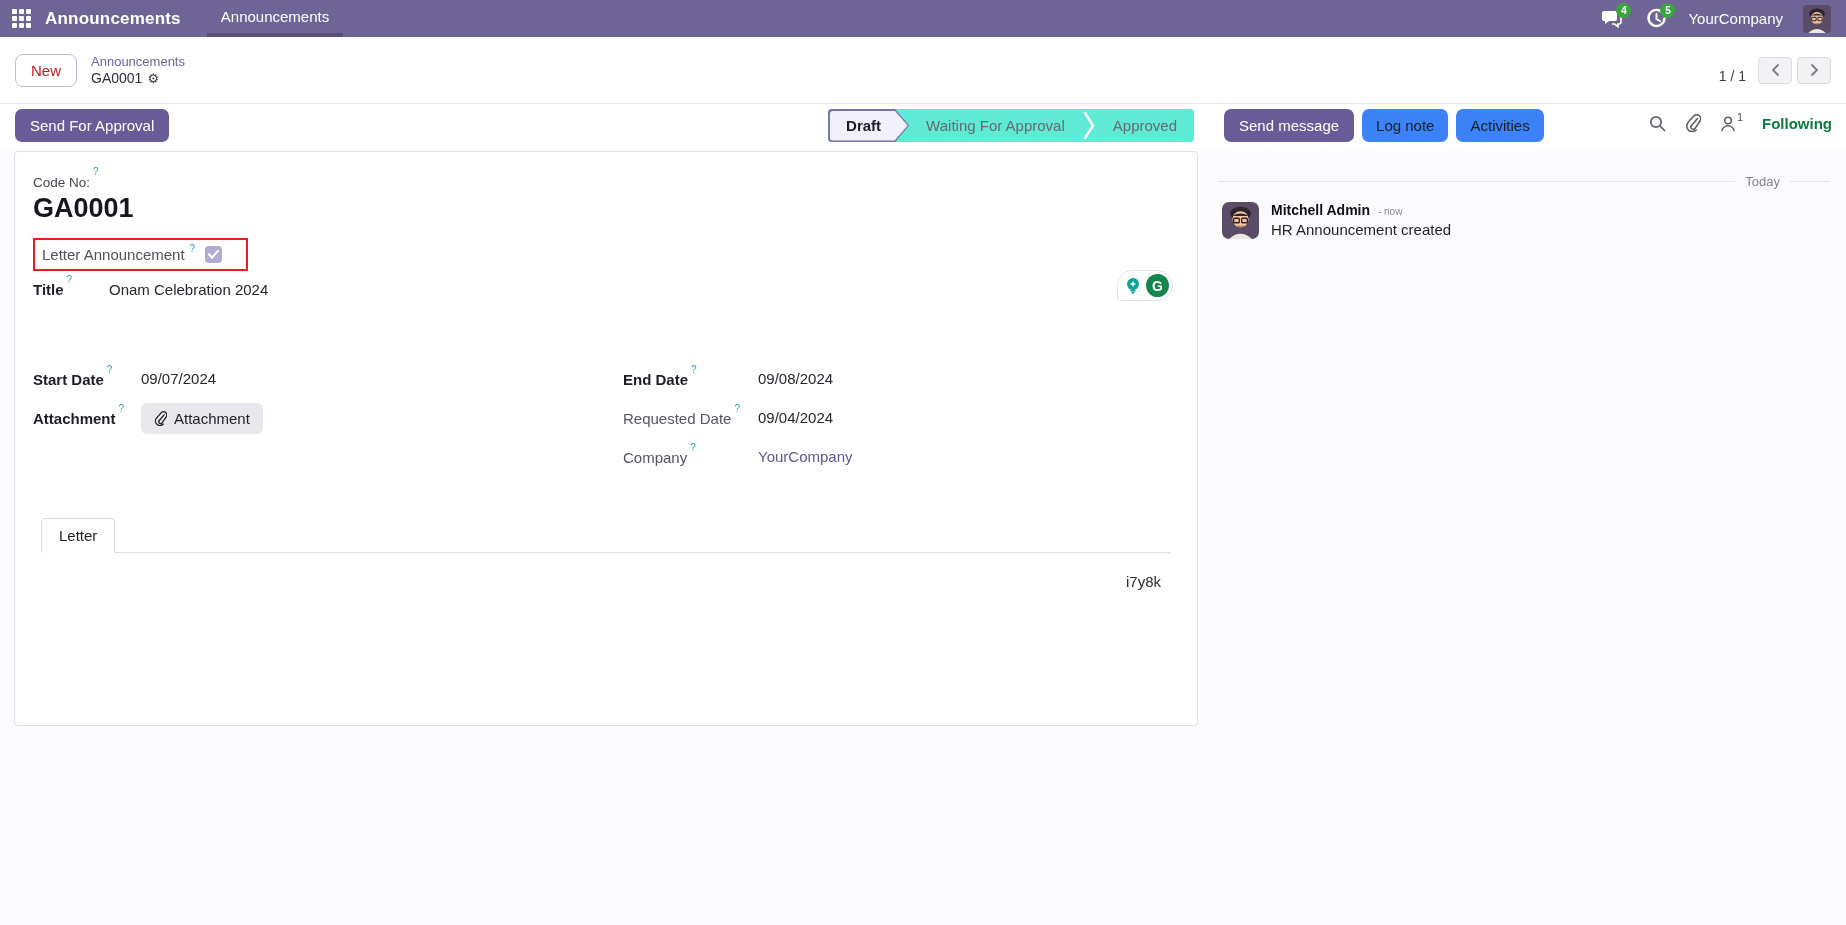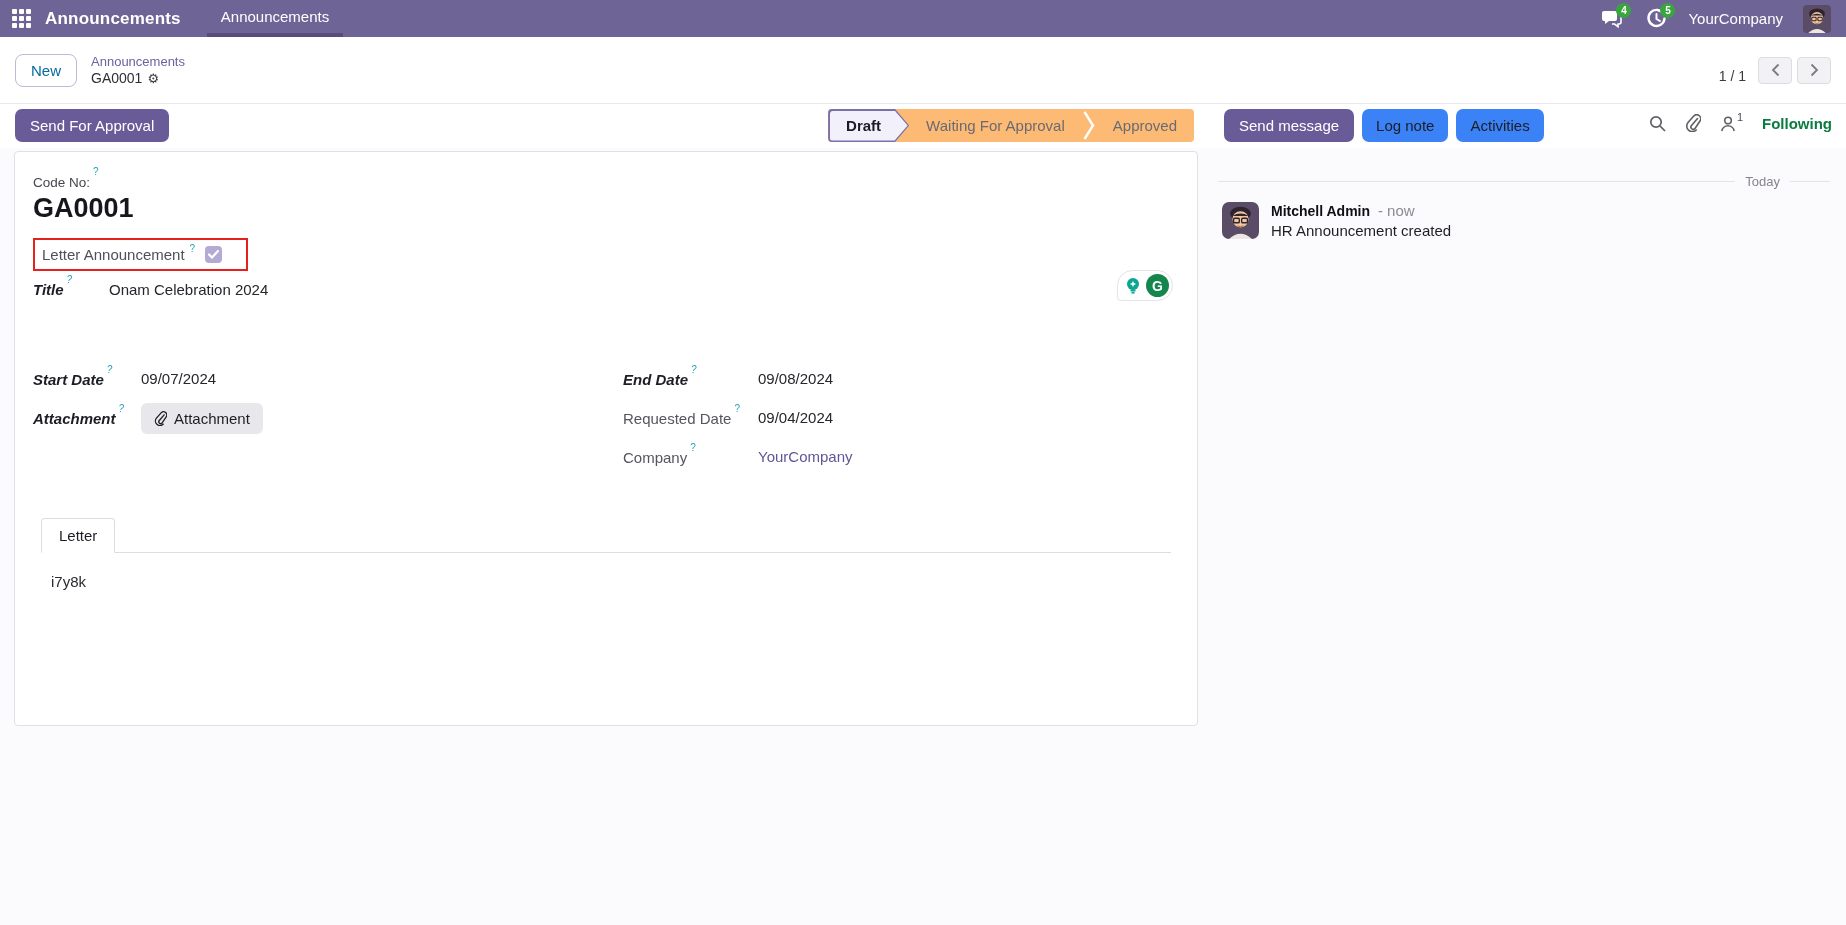--- a/index.html
+++ b/index.html
@@ -16,40 +16,40 @@
               border-bottom:4px solid #584d78; cursor:pointer; }
   .nav-right { margin-left:auto; display:flex; align-items:center; gap:20px; }
   .systray-icon { position:relative; width:24px; height:24px; display:flex; align-items:center; justify-content:center; cursor:pointer; }
   .badge { position:absolute; top:-4px; right:-7px; background:#3aa53f; color:#fff; font-size:10px; font-weight:700;
            min-width:15px; height:15px; border-radius:8px; display:flex; align-items:center; justify-content:center; padding:0 3px; }
   .nav-company { font-size:15px; cursor:pointer; }
   .nav-avatar { width:28px; height:28px; border-radius:4px; overflow:hidden; cursor:pointer; }
 
   
   .controlpanel { height:67px; display:flex; align-items:center; padding:0 15px; border-bottom:1px solid #e8e8ec; background:#fff; }
-  .btn-new { background:#fff; border:1px solid #beb8db; color:#0369a1; font-size:15px; font-weight:500;
+  .btn-new { background:#fff; border:1px solid #beb8db; color:#b91c1c; font-size:15px; font-weight:500;
              padding:7px 15px; border-radius:8px; cursor:pointer; }
   .breadcrumb { margin-left:14px; display:flex; flex-direction:column; gap:1px; }
   .bc-parent { font-size:13px; color:#6c619e; cursor:pointer; }
   .bc-current { font-size:14px; color:#2e2e36; display:flex; align-items:center; gap:5px; }
   .gear { font-size:13px; color:#3c3c43; cursor:pointer; }
   .cp-right { margin-left:auto; display:flex; align-items:flex-end; gap:12px; }
   .pager-count { font-size:14px; color:#3a3a42; }
   .pager-btns { display:flex; gap:5px; }
   .pager-btn { width:34px; height:27px; background:#f2f2f5; border:1px solid #dcdce2; border-radius:4px;
                display:flex; align-items:center; justify-content:center; cursor:pointer; }
 
   
   .actionrow { position:relative; height:44px; background:#fff;padding-left:36px; }
   .btn-primary { background:#695b97; color:#fff; border:none; font-size:15px; font-weight:500;
                  padding:8px 15px; border-radius:7px; cursor:pointer; }
   .btn-approve { position:absolute; left:15px; top:5px; }
 
   .statusbar { position:absolute; right:652px; top:5px; height:33px; display:flex; align-items:stretch;
-               background:#fdba74; border-radius:4px; }
+               background:#5eead4; border-radius:4px; }
   .step { display:flex; align-items:center; padding:0 17px; font-size:15px; color:#6a6a73; cursor:pointer; }
   .step-active { position:relative; padding:0 28px 0 18px; }
   .step-active .bgfill { position:absolute; inset:0; background:#7b70a7; border-radius:4px 0 0 4px;
      clip-path:polygon(0 0, calc(100% - 14px) 0, 100% 50%, calc(100% - 14px) 100%, 0 100%); }
   .step-active .bgfill::after { content:""; position:absolute; inset:1.5px; background:#f2f0fb; border-radius:3px 0 0 3px;
      clip-path:polygon(0 0, calc(100% - 13px) 0, 100% 50%, calc(100% - 13px) 100%, 0 100%); }
   .step-active .lbl { position:relative; font-weight:700; color:#1c1c26; }
   .step-sep { align-self:center; }
 
   .chatter-controls { position:absolute; left:1224px; top:5px; display:flex; gap:8px; }
@@ -69,56 +69,56 @@
   .help { color:#2aa3b4; font-size:10px; position:relative; top:-6px; margin-left:3px; font-weight:400; }
   .code-label { font-size:13.5px; color:#46464e; }
   .code-value { font-size:27px; font-weight:700; color:#16161c; margin:3px 0 14px; }
 
   .ga-box { display:inline-flex; align-items:center; border:2px solid #e6201c; padding:6px 24px 6px 7px; gap:2px; }
   .ga-label { font-size:15px; color:#50505a; }
   .checkbox { width:17px; height:17px; background:#b3abd6; border-radius:4px; margin-left:8px;
               display:flex; align-items:center; justify-content:center; cursor:pointer; }
 
   .title-row { display:flex; align-items:baseline; margin-top:9px; }
-  .flabel { font-size:15px; font-weight:700; color:#1d1d26;font-style:italic; }
+  .flabel { font-size:15px; font-weight:700; color:#1d1d26; }
   .flabel-muted { font-size:15px; font-weight:400; color:#55555e; }
   .title-row .flabel { width:76px; flex:none; }
   .fvalue { font-size:15px; color:#26262c; }
 
   .grammarly { position:absolute; right:24px; top:118px; display:flex; align-items:center; gap:2px;
                background:#fff; border:1px solid #e3e3e8; border-radius:16px 16px 16px 4px; padding:3px; }
   .g-bulb { width:23px; height:23px; display:flex; align-items:center; justify-content:center; cursor:pointer; }
   .g-circle { width:23px; height:23px; border-radius:50%; background:#15854e; color:#fff; font-size:14px; font-weight:700;
               display:flex; align-items:center; justify-content:center; cursor:pointer; }
 
   .fields { display:grid; grid-template-columns:590px 1fr; margin-top:66px; column-gap:0; }
   .fcol { display:flex; flex-direction:column; }
   .frow { display:flex; align-items:center; min-height:30px; margin-bottom:9px; }
   .fcol-left .frow > :first-child { width:108px; flex:none; }
   .fcol-right .frow > :first-child { width:135px; flex:none; }
   .btn-attachment { display:inline-flex; align-items:center; gap:7px; background:#e8e8ec; border:none;
                     font-size:15px; font-weight:500; color:#1d1d26; padding:7px 13px; border-radius:6px; cursor:pointer; }
   .company-link { color:#5f5796; cursor:pointer; }
 
-  .notebook { margin-top:37px; margin-left:8px; margin-right:-26px; padding-right:26px; }
+  .notebook { margin-top:37px; margin-left:8px; margin-right:-26px; padding-right:26px;text-align:right; }
   .tab-header { display:flex; border-bottom:1px solid #dcdde2; }
   .tab { font-size:15px; color:#1d1d26; padding:8px 17px; border:1px solid #dcdde2; border-bottom:1px solid #fff;
          border-radius:4px 4px 0 0; margin-bottom:-1px; background:#fff; cursor:pointer; }
   .tab-content { padding:20px 10px; font-size:15px; color:#2a2a30; }
 
   
   .chatter-col { flex:1; padding:26px 16px 0 6px; }
   .date-divider { display:flex; align-items:center; gap:10px; color:#84848c; font-size:13px; margin-bottom:13px; }
   .date-divider::before, .date-divider::after { content:""; flex:1; height:1px; background:#e4e4e8; }
   .date-divider::after { flex:0 0 40px; }
   .message { display:flex; gap:12px; padding-left:4px; }
   .msg-avatar { width:37px; height:37px; border-radius:7px; overflow:hidden; flex:none; cursor:pointer; }
   .msg-head { font-size:14px; }
   .msg-author { font-weight:700; color:#101014; cursor:pointer; }
-  .msg-time { font-size:15px; color:#8a8a92; margin-left:4px; }
+  .msg-time { font-size:10px; color:#8a8a92; margin-left:4px; }
   .msg-body { font-size:15px; color:#1f1f24; margin-top:3px; }
 </style>
 </head>
 <body>
 
 <div class="navbar">
   <div class="nav-left">
     <div class="apps-grid">
       <span></span>
         <span></span>

